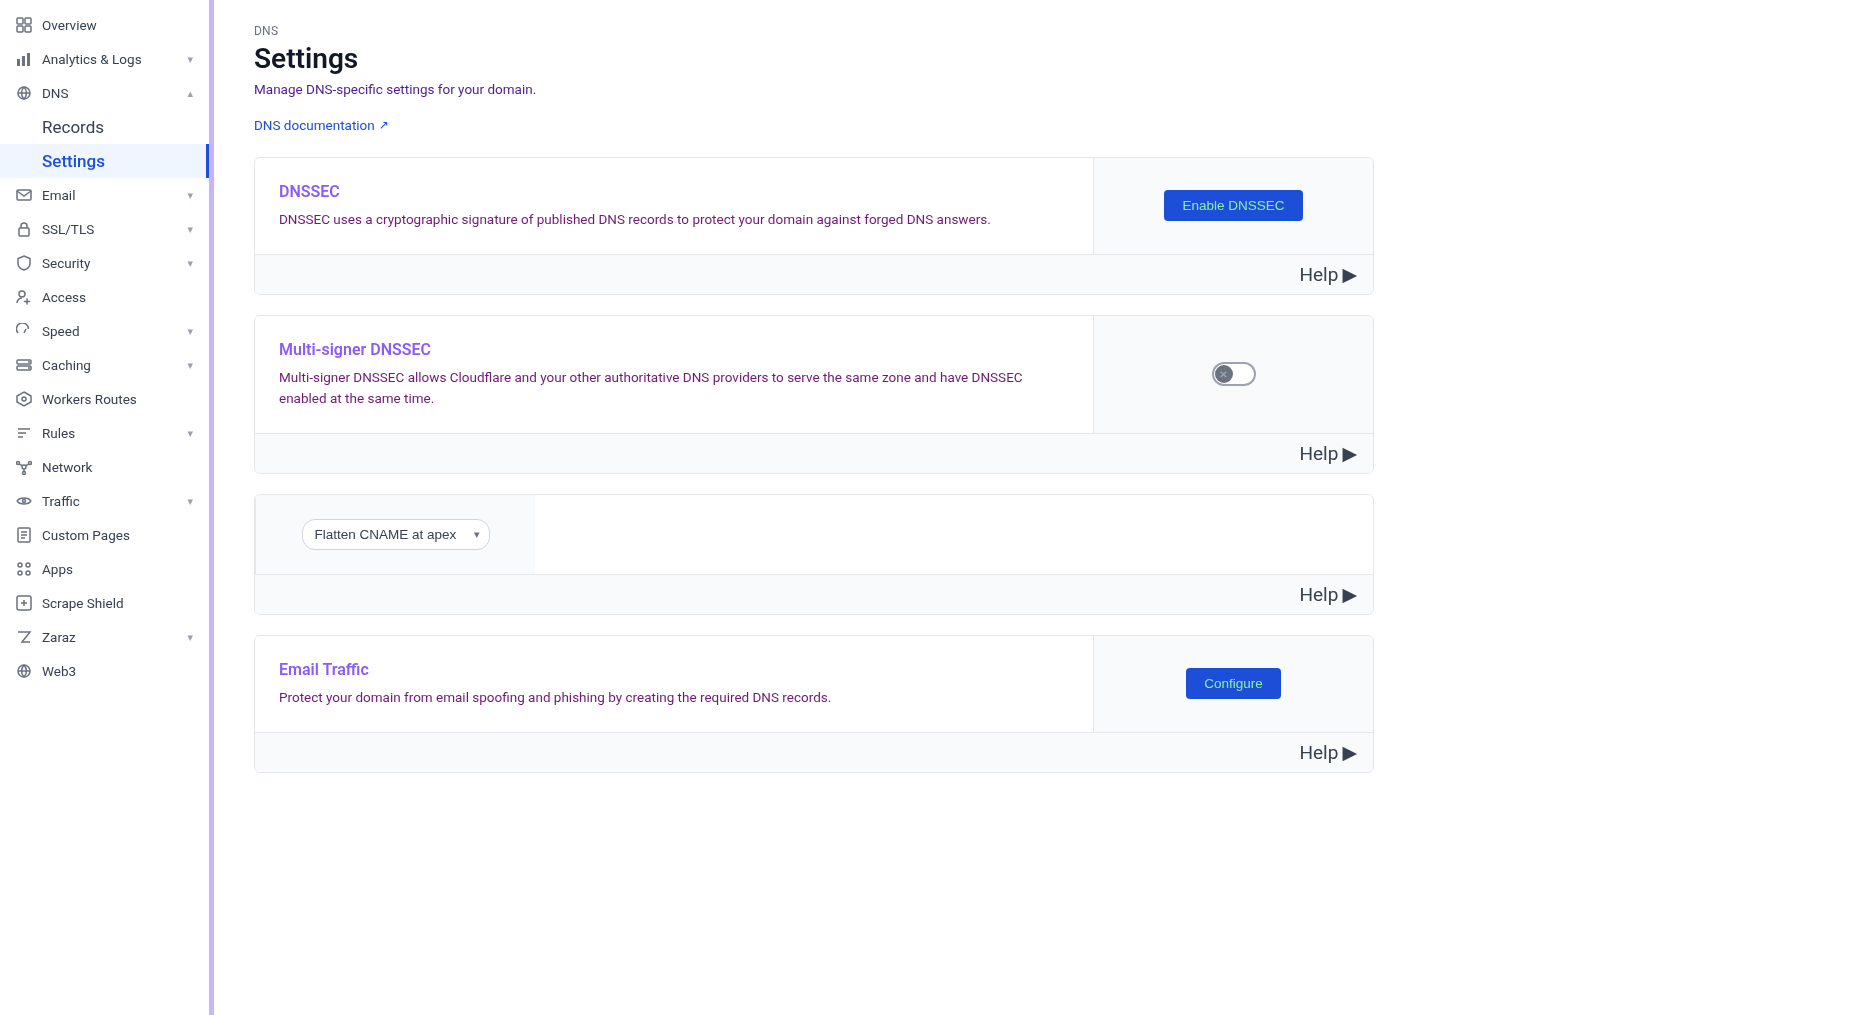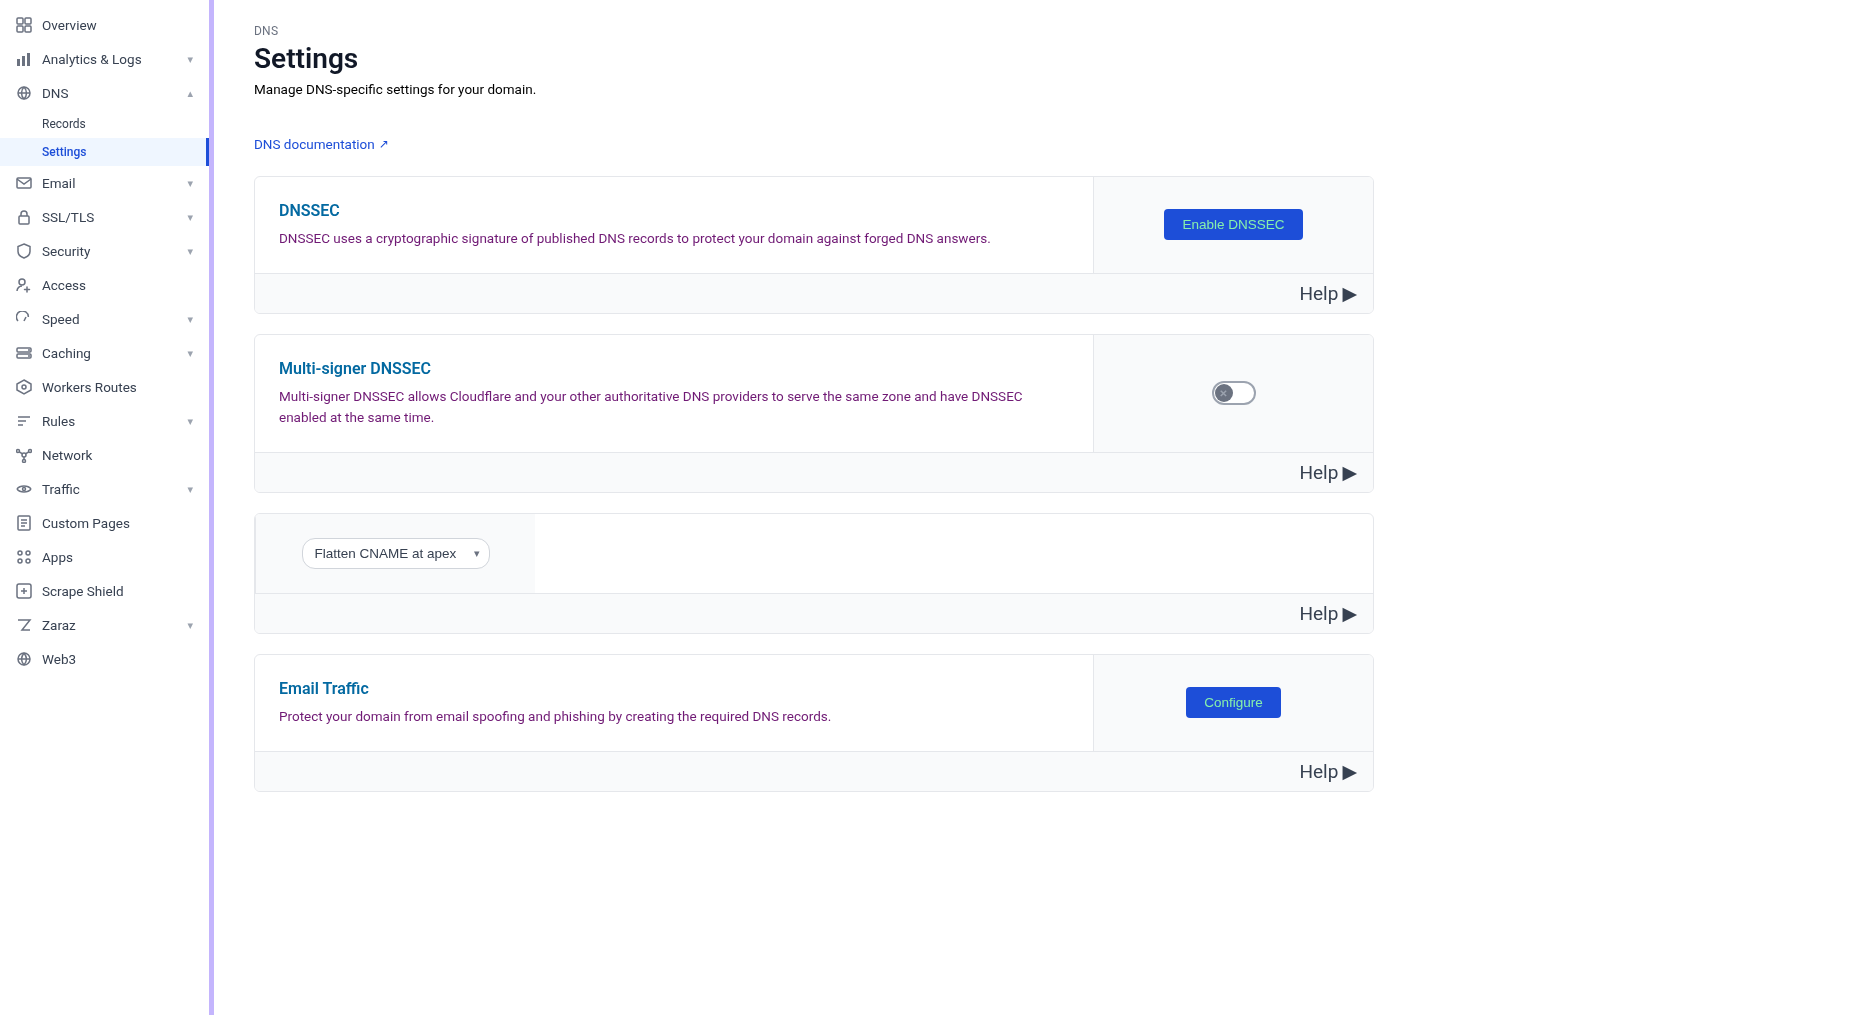--- a/index.html
+++ b/index.html
@@ -26,21 +26,21 @@
       position: relative;
     }
     .sidebar-item .icon { width: 16px; height: 16px; display: flex; align-items: center; justify-content: center; color: #6b7280; flex-shrink: 0; }
     .sidebar-item .chevron { margin-left: auto; color: #9ca3af; font-size: 11px; }
     .sidebar-sub-item {
       display: flex;
       align-items: center;
       padding: 7px 16px 7px 42px;
       cursor: pointer;
       color: #374151;
-      font-size: 12px;
+      font-size: 17px;
       gap: 8px;
     }
     .sidebar-sub-item.active {
       background: #eff6ff;
       color: #1d4ed8;
       font-weight: 500;
       border-right: 3px solid #1d4ed8;
     }
 
     
@@ -61,22 +61,22 @@
       letter-spacing: 0.02em;
     }
     .page-title {
       font-size: 28px;
       font-weight: 600;
       color: #111827;
       margin-bottom: 6px;
     }
     .page-subtitle {
       font-size: 13.5px;
-      color: #000000;
-      margin-bottom: 25px;
+      color: #4c1d95;
+      margin-bottom: 6px;
     }
     .page-link {
       color: #1d4ed8;
       font-size: 13.5px;
       text-decoration: none;
       display: inline-flex;
       align-items: center;
       gap: 4px;
       margin-bottom: 24px;
       margin-top: 14px;
@@ -103,21 +103,21 @@
       background: #f9fafb;
       display: flex;
       align-items: center;
       justify-content: center;
       padding: 24px;
       border-left: 1px solid #e5e7eb;
     }
     .card-title {
       font-size: 16px;
       font-weight: 600;
-      color: #0369a1;
+      color: #8b5cf6;
       margin-bottom: 8px;
     }
     .card-desc {
       font-size: 13.5px;
       color: #701a75;
       line-height: 1.55;
     }
     .card-footer {
       background: #f9fafb;
       border-top: 1px solid #e5e7eb;

